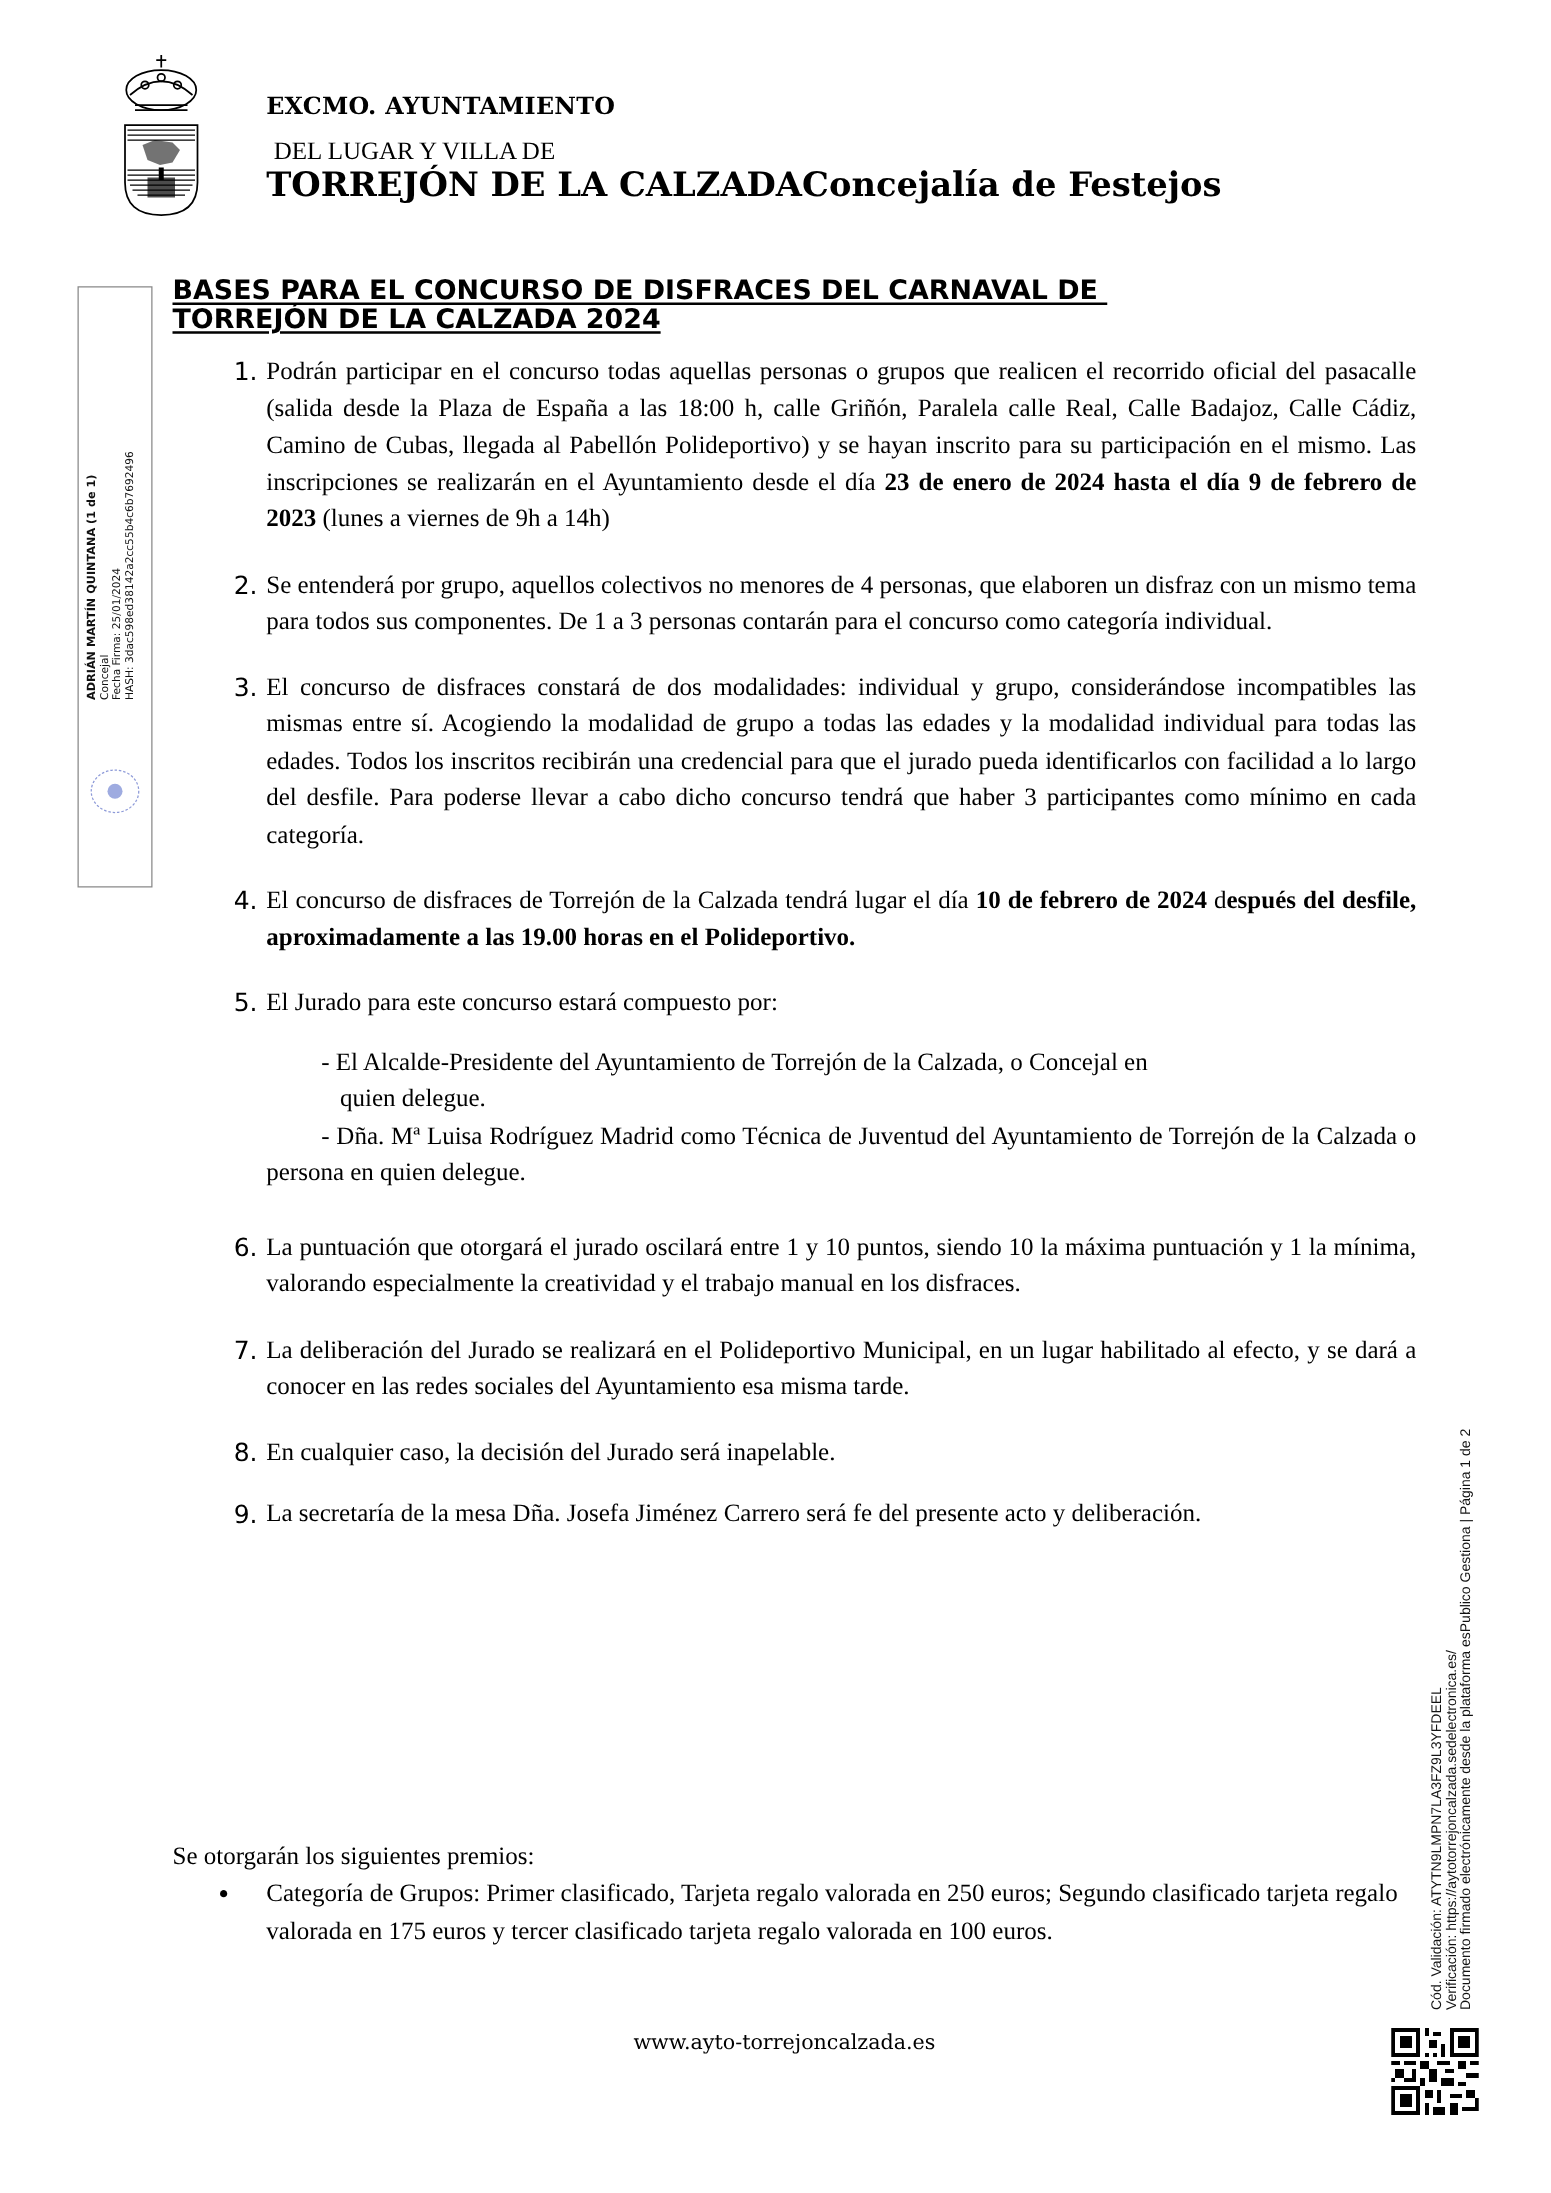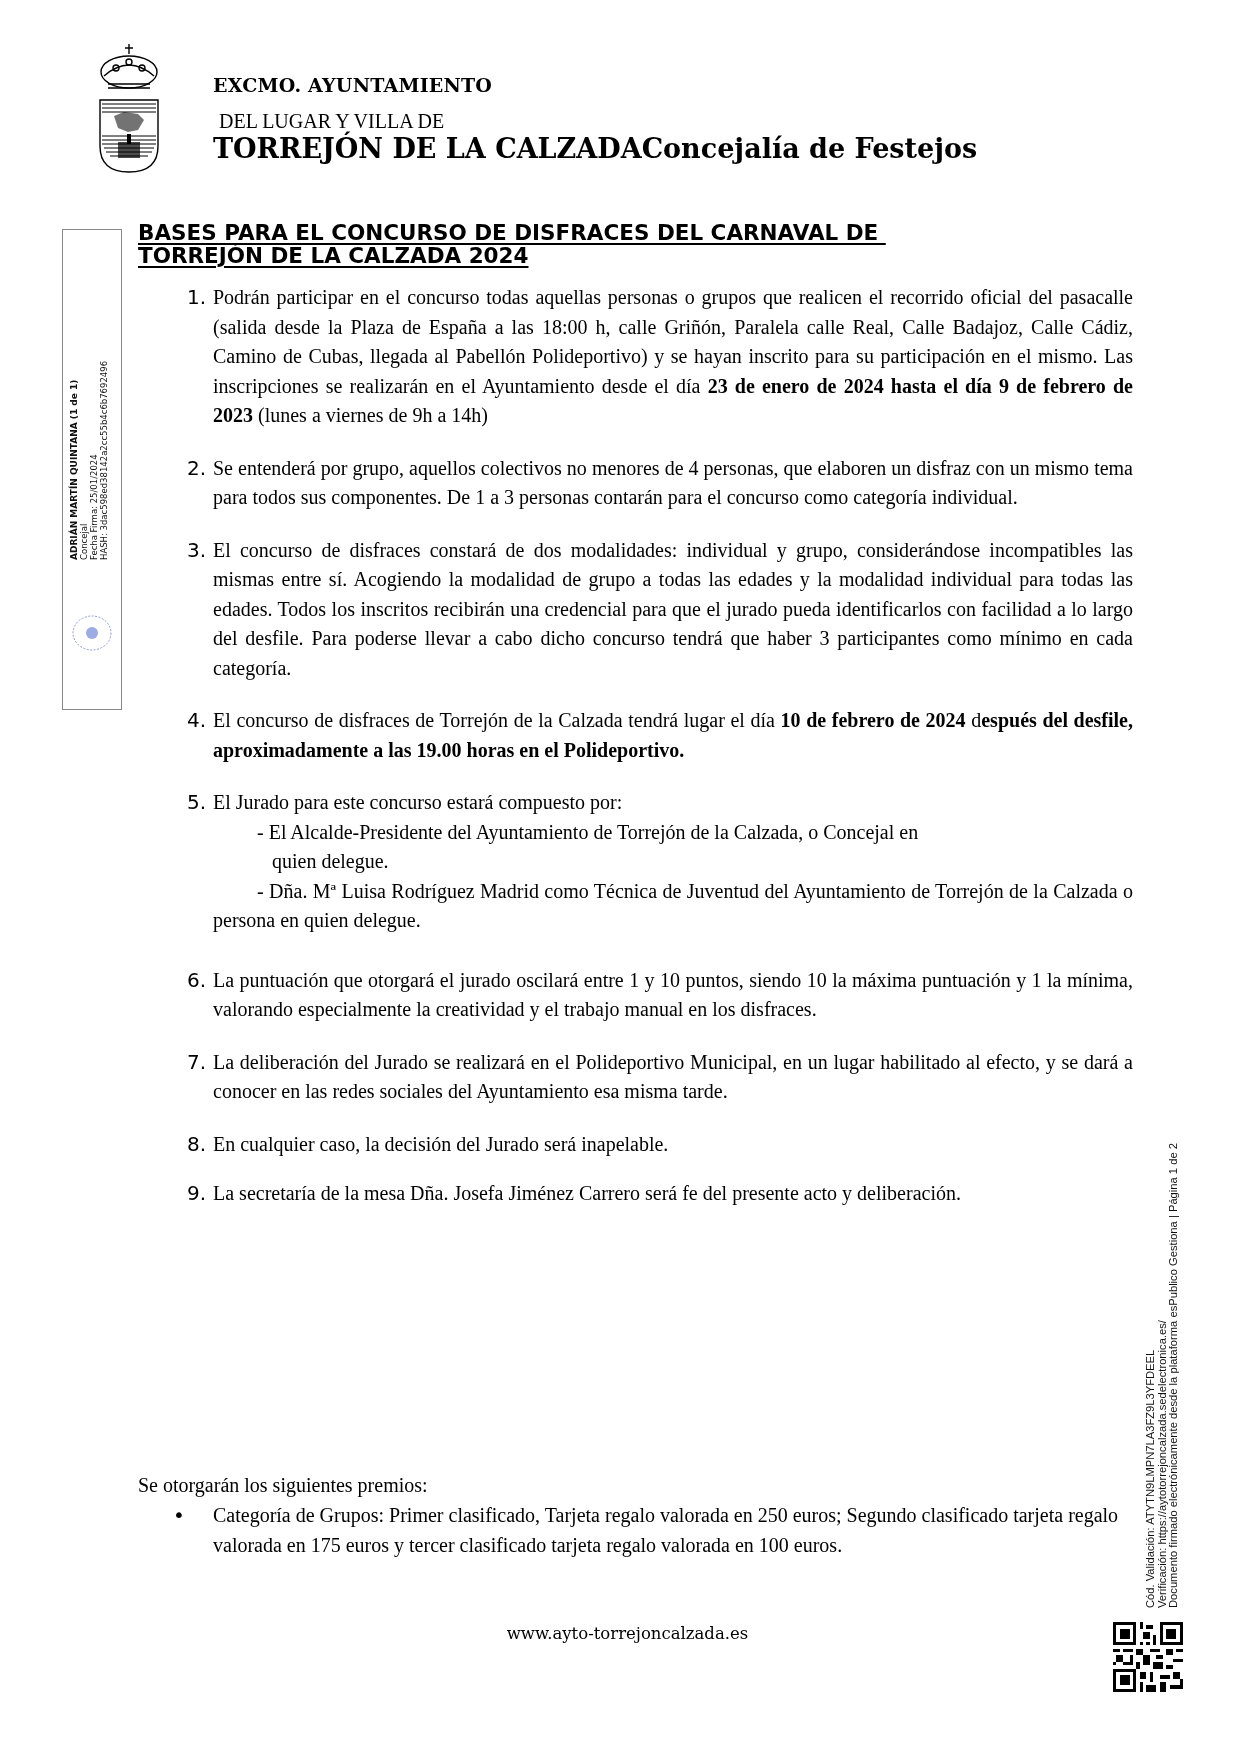--- a/index.html
+++ b/index.html
@@ -21,21 +21,21 @@
   .sig-text { position:absolute; transform-origin:0 0; transform:rotate(-90deg); white-space:nowrap; font-family:"DejaVu Sans", sans-serif; font-size:8.5px; line-height:10px; color:#111; }
   .sig-text b { font-size:9px; }
   .seal { position:absolute; left:8px; top:383px; width:42px; height:40px; }
 
   
   .body-text { font-family:"Liberation Serif", serif; font-size:20px; line-height:29.5px; }
   ol.items { list-style:none; margin:0; padding:0; position:absolute; left:176px; top:283px; width:957px; }
   ol.items li { position:relative; padding-left:37px; text-align:justify; margin-bottom:23px; }
   ol.items li .num { position:absolute; left:0; top:0; width:30px; font-family:"DejaVu Sans", sans-serif; font-size:20px; text-align:right; }
   ol.items li.li-8 { margin-bottom:20px; }
-  .jury { }
+  .jury { margin-top:18px; }
   .jury div { text-align:justify; }
   .jury .j1 { padding-left:44px; text-indent:0; }
   .jury .j1 .wrap { padding-left:15px; display:block; }
   .jury .j2 { padding-left:44px; }
   .jury .j3 { text-indent:44px; }
 
   .prizes-intro { left:138px; top:1471px; white-space:nowrap; }
   .prize-list { left:172px; top:1501px; width:961px; list-style:none; margin:0; padding:0; }
   .prize-list li { position:relative; padding-left:41px; }
   .prize-list .bullet { position:absolute; left:0; top:0; width:14px; text-align:center; font-family:"DejaVu Sans", sans-serif; }

